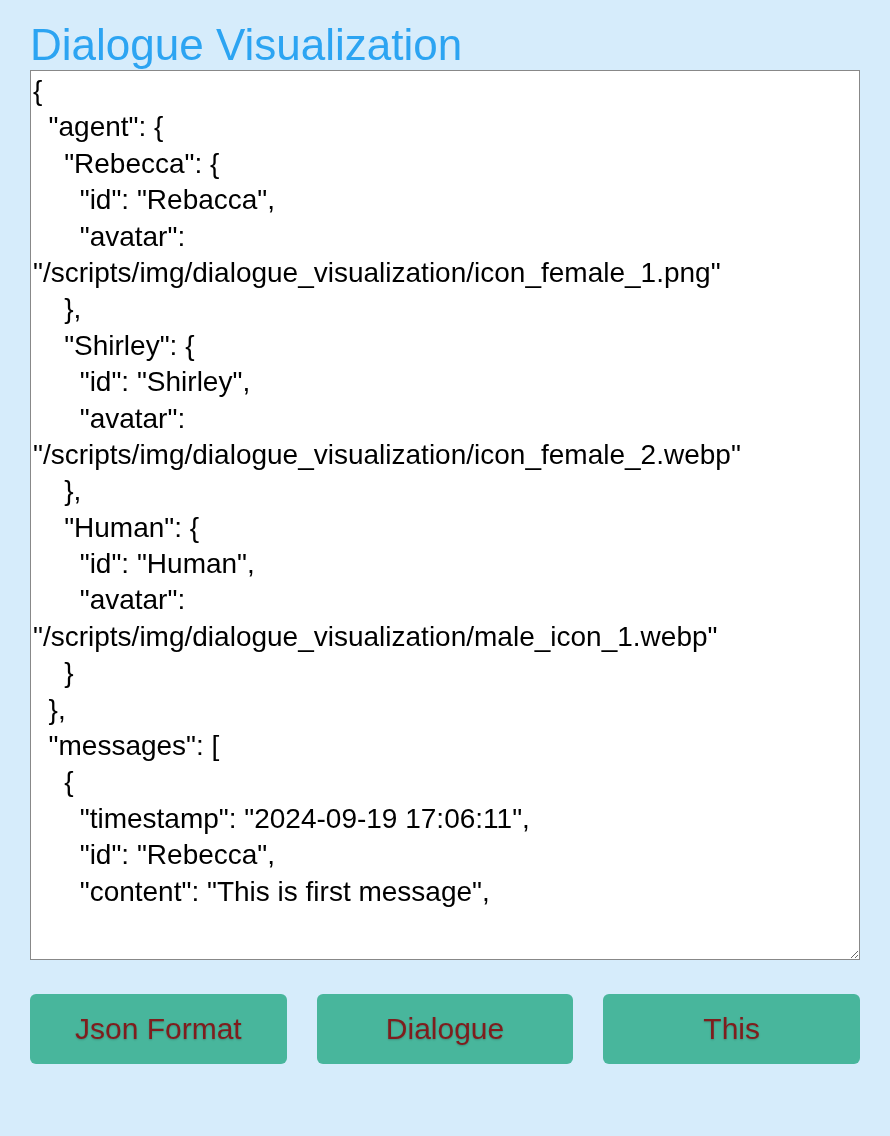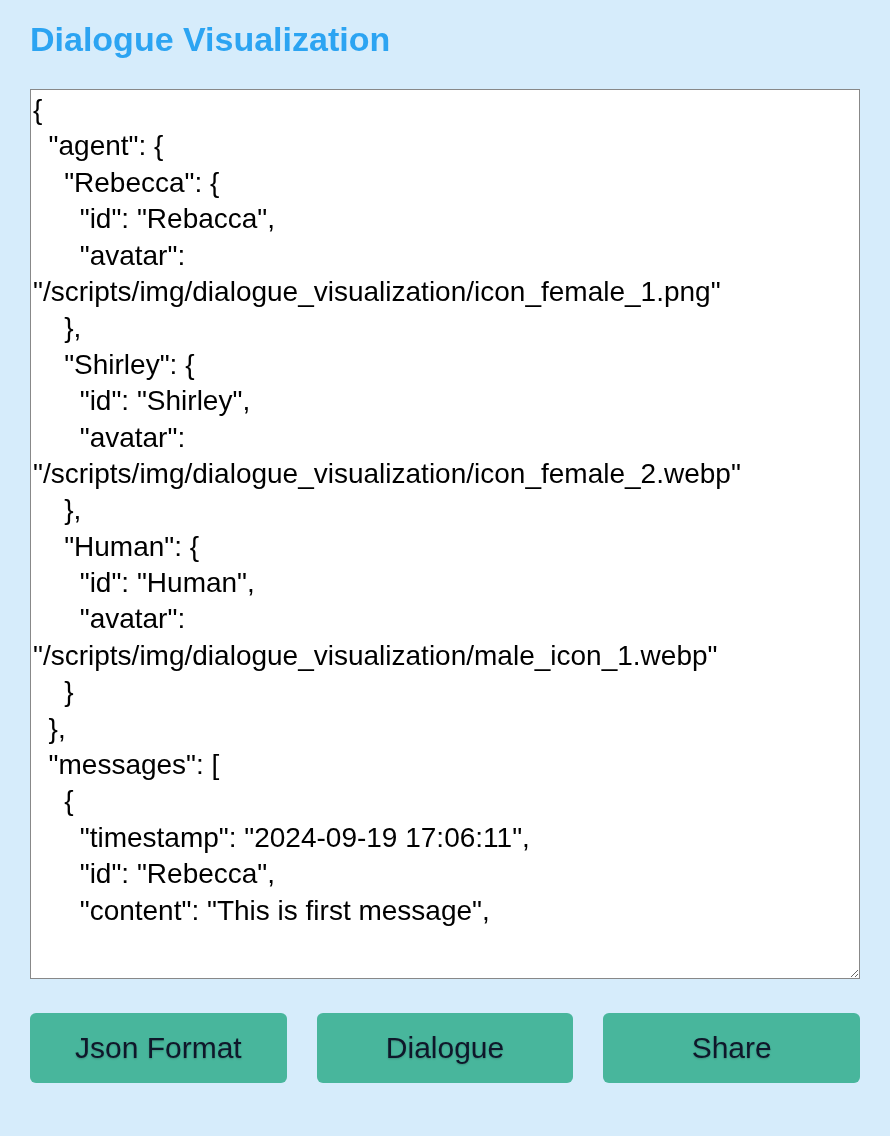--- a/index.html
+++ b/index.html
@@ -9,23 +9,22 @@
     }
     body {
       background-color: #d6ecfb;
       font-family: Arial, Helvetica, sans-serif;
       padding: 20px 30px;
       width: 890px;
       min-height: 1136px;
     }
     .page-title {
       color: #2ca4f2;
-      font-size: 34px;
-      font-weight: bold;
-      margin-bottom: 30px;
+      font-size: 44px;
+      font-weight: normal;
     }
     .json-textarea {
       width: 100%;
       height: 890px;
       background: #ffffff;
       border: 1px solid #888;
       font-family: Arial, Helvetica, sans-serif;
       font-size: 28px;
       line-height: 1.3;
       padding: 2px;
@@ -36,21 +35,21 @@
       color: #000;
     }
     .button-row {
       display: flex;
       gap: 30px;
       margin-top: 30px;
     }
     .action-button {
       flex: 1;
       background-color: #48b69c;
-      color: #0f172a;
+      color: #7f1d1d;
       border: none;
       font-size: 30px;
       font-weight: 500;
       padding: 18px 11px;
       cursor: pointer;
       border-radius: 6px;
       text-shadow: 0 1px 2px rgba(0,0,0,0.2);
     }
   </style>
 </head>
@@ -78,17 +77,17 @@
   "messages": [
     {
       "timestamp": "2024-09-19 17:06:11",
       "id": "Rebecca",
       "content": "This is first message",
 </textarea>
 
 <div class="button-row">
   <button class="action-button">Json Format</button>
   <button class="action-button">Dialogue</button>
-  <button class="action-button">Share</button>
+  <button class="action-button">This</button>
 </div>
 
 
 
 
 </body></html>

